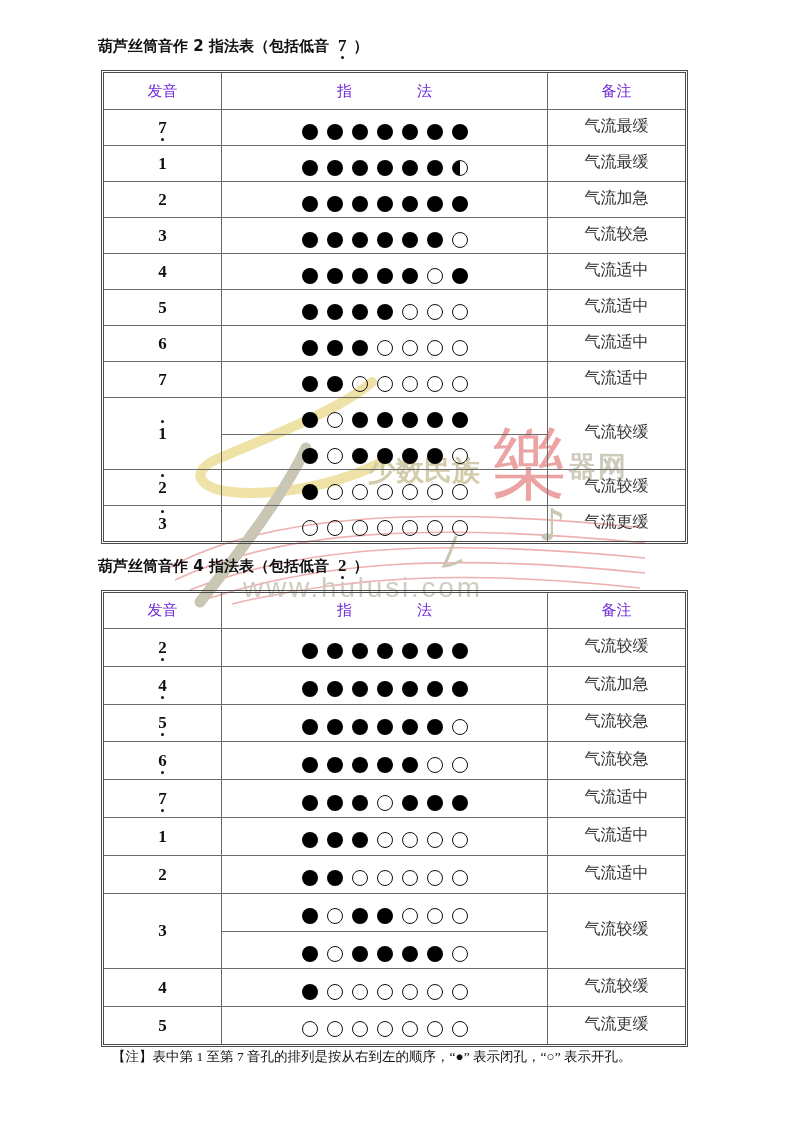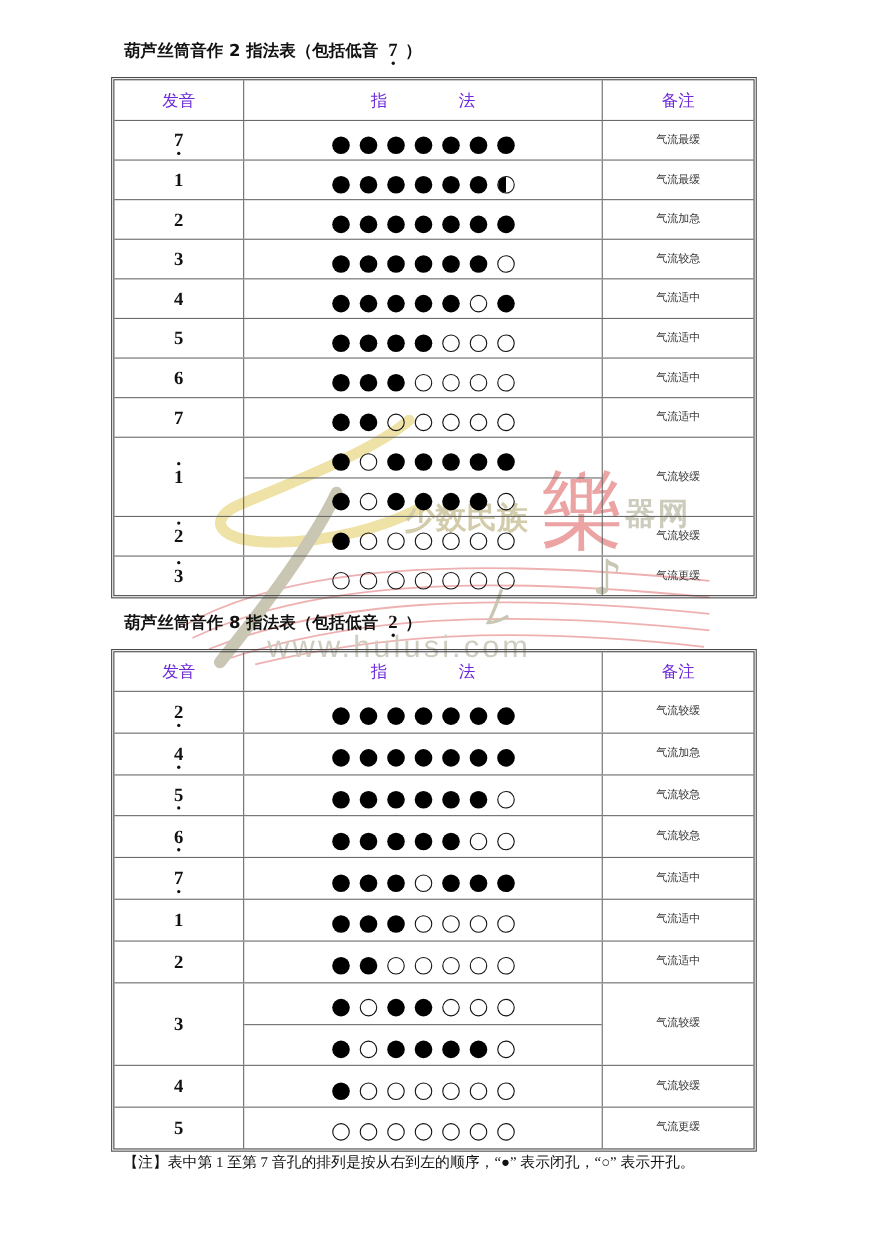--- a/index.html
+++ b/index.html
@@ -3,21 +3,21 @@
 <meta charset="utf-8">
 <style>
   html, body { margin: 0; padding: 0; background: #ffffff; }
   .page {
     position: relative; width: 792px; height: 1121px; overflow: hidden;
     background: #ffffff; color: #111111;
     font-family: "Liberation Serif", "DejaVu Serif", serif;
   }
   .wm { position: absolute; left: 0; top: 0; z-index: 1; pointer-events: none; }
   .title {
-    position: absolute; left: 113px; z-index: 2; white-space: nowrap;
+    position: absolute; left: 98px; z-index: 2; white-space: nowrap;
     font-family: "DejaVu Sans", "Liberation Sans", sans-serif;
     font-weight: bold; font-size: 15px; line-height: 18px; color: #111;
   }
   .title .tnote {
     font-family: "Liberation Serif", serif; font-size: 17px; font-weight: bold;
     margin: 0 7px 0 9px;
   }
   .tbl {
     position: absolute; left: 101px; width: 587px; box-sizing: border-box;
     border: 3px double #4a4a4a; z-index: 2; background: transparent;
@@ -41,21 +41,21 @@
     font-family: "Liberation Serif", serif; font-weight: bold; font-size: 17px; color: #111;
   }
   .pitch[data-octave="low"]::after {
     content: ""; position: absolute; left: 50%; bottom: -5px; width: 3px; height: 3px;
     margin-left: -1.5px; border-radius: 50%; background: #111;
   }
   .pitch[data-octave="high"]::before {
     content: ""; position: absolute; left: 50%; top: -5px; width: 3px; height: 3px;
     margin-left: -1.5px; border-radius: 50%; background: #111;
   }
-  .remark { font-size: 10px; color: #333; transform: translateY(-1px); white-space: nowrap; }
+  .remark { font-size: 16px; color: #333; transform: translateY(-1px); white-space: nowrap; }
   .sub { box-sizing: border-box; width: 100%; height: 50%; display: flex; align-items: center; justify-content: center; }
   .sub + .sub { border-top: 1px solid #6a6a6a; }
   .holes { display: flex; align-items: center; justify-content: center; gap: 9px; transform: translateY(4px); }
   .hole { display: inline-block; width: 16px; height: 16px; box-sizing: border-box; border-radius: 50%; }
   .hole.closed { background: #000; }
   .hole.open { border: 1.3px solid #111; background: transparent; }
   .hole.half { border: 1.3px solid #111; background: linear-gradient(90deg, #000 50%, transparent 50%); }
   .footnote {
     position: absolute; left: 112px; top: 1048px; z-index: 2; white-space: nowrap;
     font-family: "Liberation Serif", "DejaVu Serif", serif; font-size: 13.5px; color: #111; text-align: center;
@@ -320,21 +320,21 @@
             <span class="hole open"></span>
           </div>
         </div>
       <div class="cell c3">
           <span class="remark">气流更缓</span>
         </div>
     </div>
   </div>
 
   <div class="title" style="top:557px;">
-    <span>葫芦丝筒音作 8 指法表（包括低音</span><span class="pitch tnote" data-octave="low">2</span><span>）</span>
+    <span>葫芦丝筒音作 4 指法表（包括低音</span><span class="pitch tnote" data-octave="low">2</span><span>）</span>
   </div>
 
   <div class="tbl t2" style="top:590px;">
     <div class="row head">
       <div class="cell c1">
           <span>发音</span>
         </div>
       <div class="cell c2">
         <span>指</span>
         <span>法</span>

